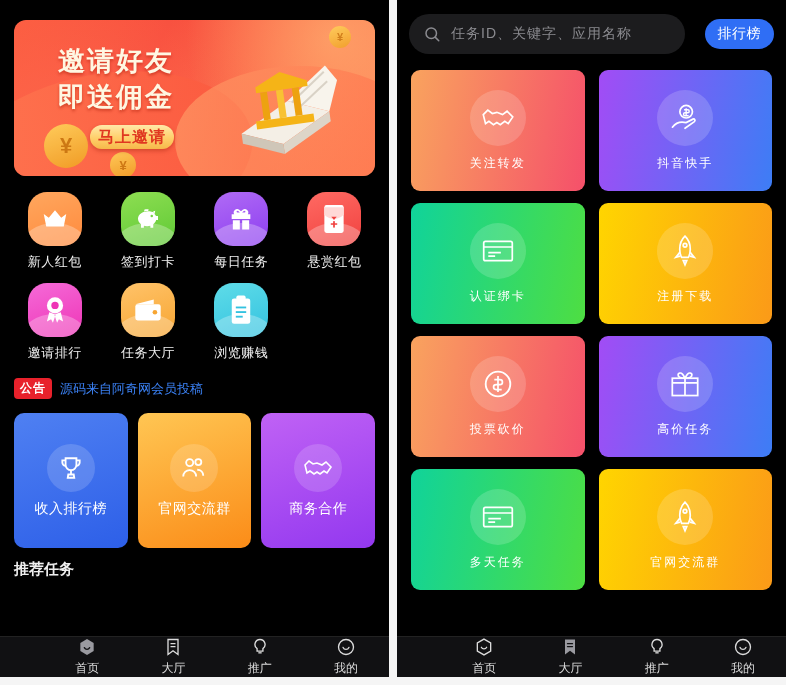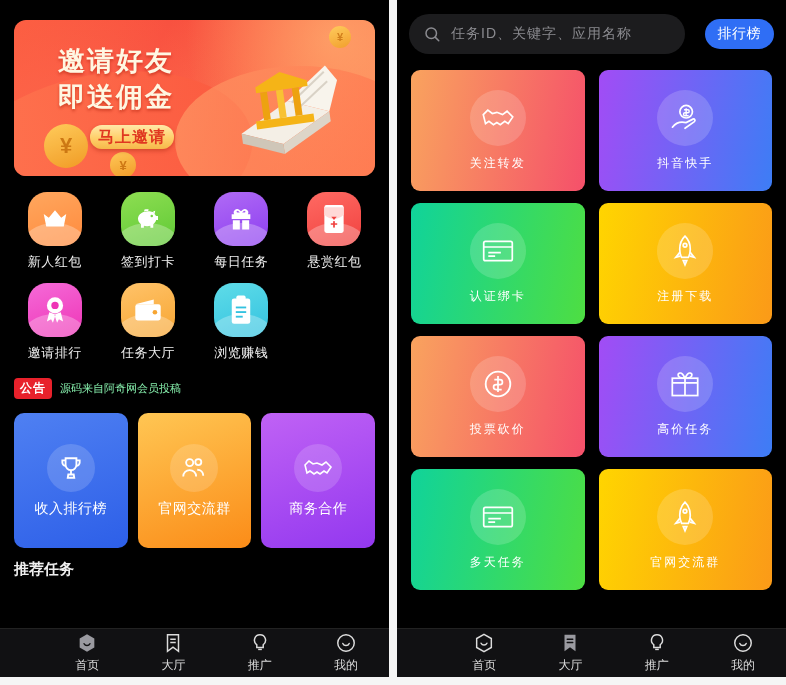--- a/index.html
+++ b/index.html
@@ -43,21 +43,21 @@
   .icon-cell { display:flex; flex-direction: column; align-items:center; gap: 7px; }
   .squircle { width: 54px; height: 54px; border-radius: 19px; display:flex; align-items:center; justify-content:center;
     position: relative; overflow: hidden; }
   .squircle::after { content:""; position:absolute; left:-10%; bottom:-20%; width:120%; height:62%;
     background: rgba(255,255,255,.28); border-radius: 50% 50% 0 0 / 70% 70% 0 0; }
   .squircle svg { position: relative; z-index: 2; }
   .ic-label { font-size: 13px; color: #f0f0f0; letter-spacing: .5px; }
 
   .notice { display:flex; align-items:center; gap: 8px; margin: 16px 14px 0 14px; }
   .notice-badge { background:#e8212b; color:#fff; font-size: 12px; font-weight: bold; padding: 2px 6px; border-radius: 4px; letter-spacing:1px; }
-  .notice-text { font-size: 11px; color: #86efac; }
+  .notice-text { font-size: 13px; color: #3b82f6; }
 
   .cards3 { display: grid; grid-template-columns: repeat(3,1fr); gap: 10px; margin: 14px 14px 0 14px; }
   .bigcard { height: 135px; border-radius: 10px; display:flex; flex-direction: column; align-items:center;
     justify-content: center; gap: 8px; }
   .bigcard .circ { width: 48px; height: 48px; border-radius: 50%; background: rgba(255,255,255,.16);
     display:flex; align-items:center; justify-content:center; }
   .bigcard .lbl { font-size: 14px; color:#fff; letter-spacing:.5px; }
   .sect-title { margin: 12px 14px 0 14px; font-size: 15px; color: #eee; font-weight: bold; }
 
   
@@ -68,21 +68,21 @@
     font-size: 14px; display:flex; align-items:center; justify-content:center; letter-spacing:.5px; }
 
   .tiles { display:grid; grid-template-columns: 1fr 1fr; gap: 12px 14px; margin: 16px 14px 0 14px; }
   .tile { height: 121px; border-radius: 9px; display:flex; flex-direction:column; align-items:center;
     justify-content:center; gap: 9px; position: relative; }
   .tile .circ { width: 56px; height: 56px; border-radius: 50%; background: rgba(255,255,255,.17);
     display:flex; align-items:center; justify-content:center; }
   .tile .lbl { font-size: 12px; color:#fff; letter-spacing: 2px; text-align: center; }
 
   
-  .tabbar { margin-top: auto; height: 49px; background: #111113; display:flex; border-top: 1px solid #222; padding-left: 44px; }
+  .tabbar { margin-top: auto; height: 41px; background: #111113; display:flex; border-top: 1px solid #222; padding-left: 44px; }
   .tab { flex:1; display:flex; flex-direction:column; align-items:center; justify-content:center; gap: 3px; }
   .tab .tl { font-size: 12px; color: #dcdcdc; }
   .bottom-strip { position:absolute; left:0; right:0; bottom:0; height: 8px; background:#f5f5f5; }
 </style>
 </head>
 <body>
 
 <div class="stage">
 
   <div class="phone">

